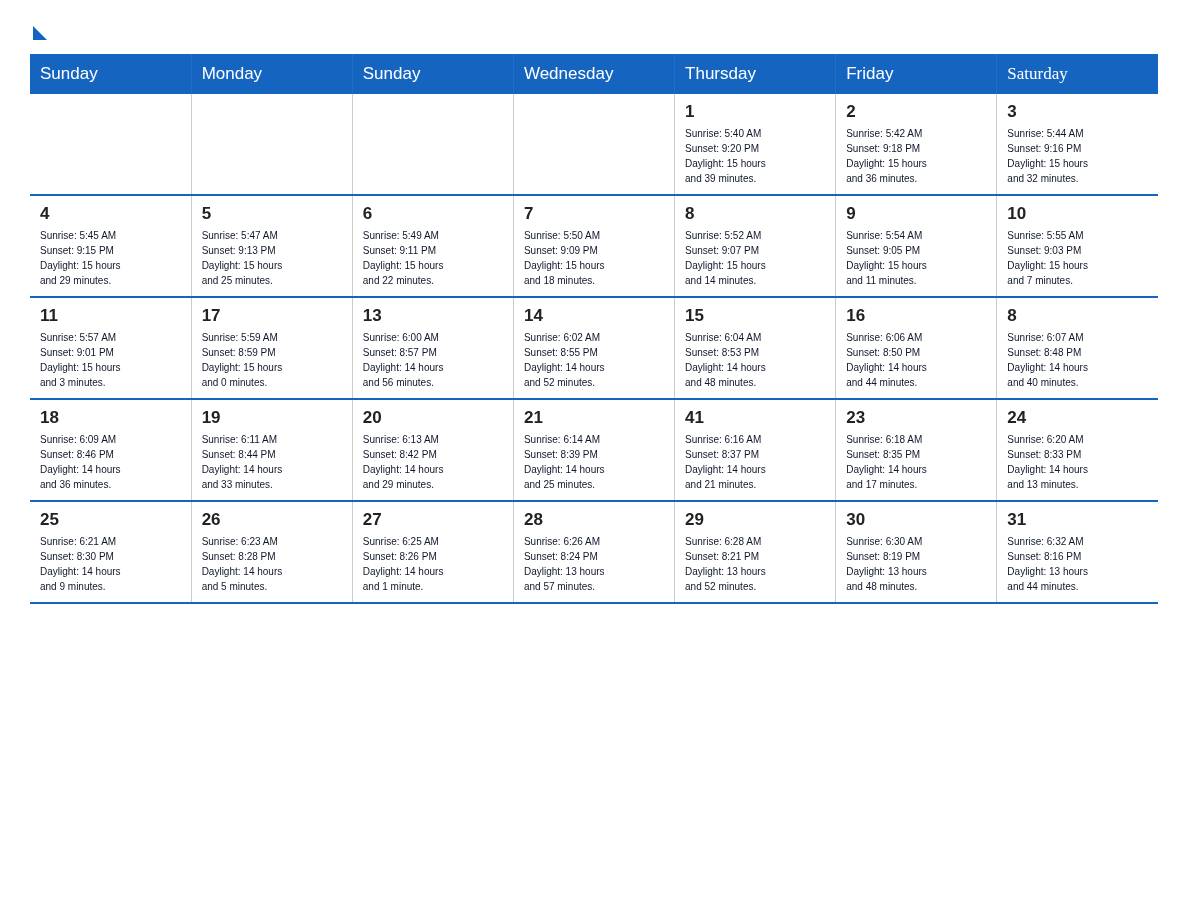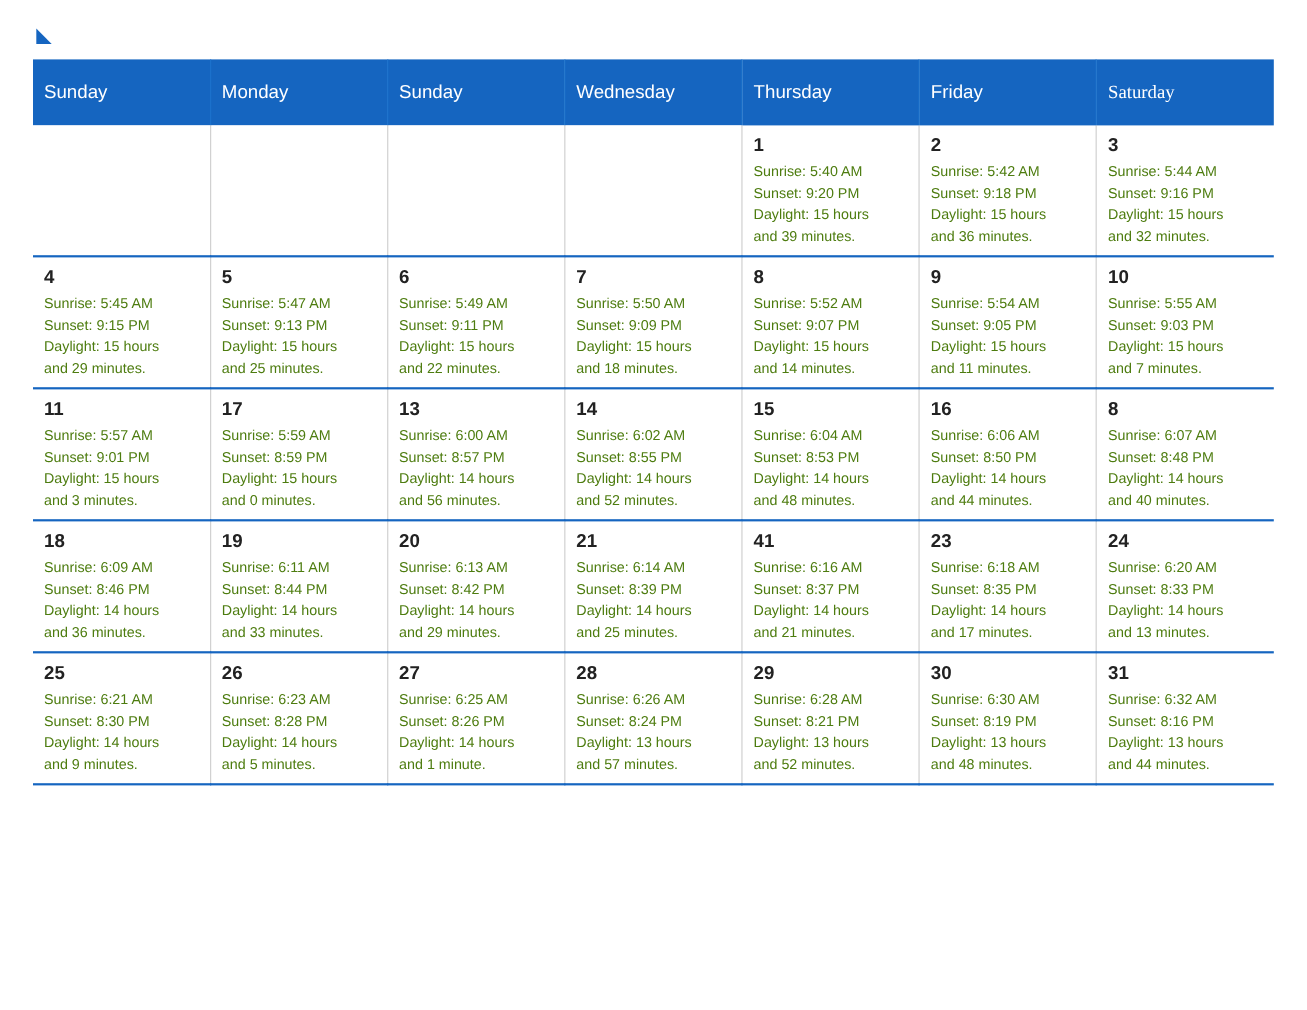--- a/index.html
+++ b/index.html
@@ -65,21 +65,21 @@
       width: 100%;
       border-collapse: collapse;
     }
     .calendar thead tr {
       background-color: #1565c0;
     }
     .calendar thead th {
       color: #fff;
       font-size: 17px;
       font-weight: normal;
-      padding: 20px 10px;
+      padding: 10px 10px;
       text-align: left;
       border-right: 1px solid #1a72cc;
       width: calc(100% / 7);
     }
     .calendar thead th:last-child {
       border-right: none;
       font-family: Liberation Serif, serif;
     }
     .calendar tbody tr {
       border-bottom: 2px solid #1565c0;
@@ -97,22 +97,22 @@
       border-right: none;
     }
     .day-number {
       font-size: 17px;
       font-weight: bold;
       color: #222;
       display: block;
       margin-bottom: 4px;
     }
     .day-info {
-      font-size: 13px;
-      color: #4d7c0f;
+      font-size: 10px;
+      color: #0f172a;
       line-height: 1.5;
     }
     .empty-cell {
       background: #fff;
     }
   </style>
 </head>
 <body>
 
 <div class="header">

